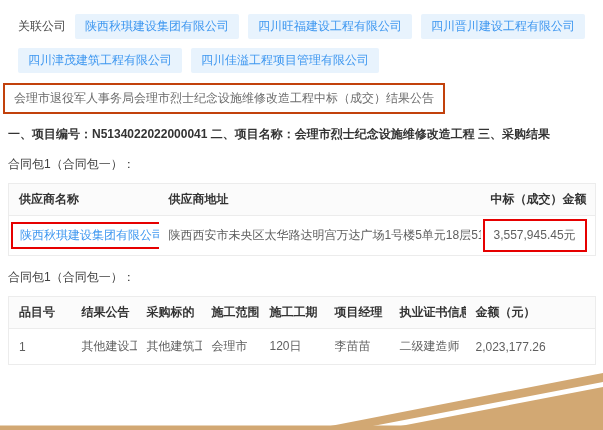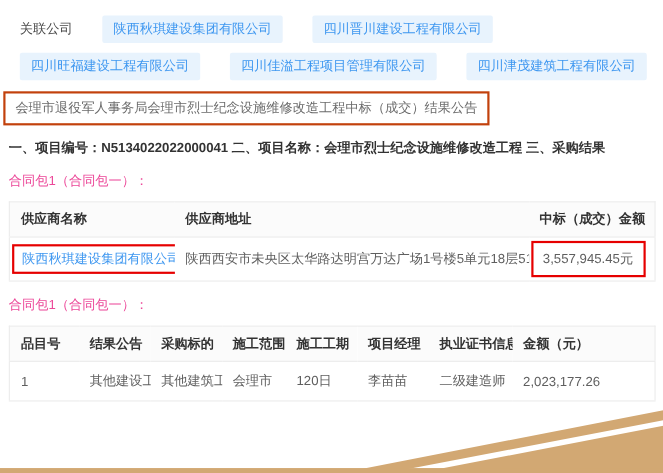--- a/index.html
+++ b/index.html
@@ -11,42 +11,42 @@
     overflow:hidden;
     font-family:"Liberation Sans","DejaVu Sans",sans-serif;
     font-size:12px;
     color:#333;
   }
   .content { padding:14px 8px 0 8px; position:relative; z-index:2; }
 
   
   .related-row {
     display:flex; flex-wrap:wrap; align-items:center;
-    gap:9px 27px;
+    gap:9px 9px;
     padding-left:10px;
   }
   .related-label { color:#4a4a4a; flex:0 0 auto; }
   .chip {
     background:#e8f3fd; color:#3e97f0;
     padding:4px 10px; border-radius:2px;
     cursor:pointer; white-space:nowrap;
   }
 
   
   .title-box {
     display:inline-block;
     border:2px solid #c2410c;
     padding:5px 9px;
     margin-top:10px;
     margin-left:-5px;
     color:#6b6b6b;
   }
 
   .meta-line { font-weight:bold; margin-top:12px; color:#333; }
-  .pkg-line  { margin-top:13px; color:#ec4899; }
+  .pkg-line  { margin-top:13px; color:#404040; }
   .sec-title { margin-top:13px; font-weight:bold; color:#333; }
   .cat-line  { margin-top:13px; color:#5a5a5a; }
   .link { color:#3e97f0; cursor:pointer; text-decoration:none; }
 
   table {
     border-collapse:collapse;
     width:587px;
     margin-top:10px;
     table-layout:fixed;
     background:#fff;
@@ -98,24 +98,24 @@
 </style>
 </head>
 <body>
 
 <div class="page">
   <div class="content">
 
     <div class="related-row">
       <span class="related-label">关联公司</span>
       <span class="chip">陕西秋琪建设集团有限公司</span>
+      <span class="chip">四川旺福建设工程有限公司</span>
       <span class="chip">四川晋川建设工程有限公司</span>
-      <span class="chip">四川旺福建设工程有限公司</span>
+      <span class="chip">四川津茂建筑工程有限公司</span>
       <span class="chip">四川佳溢工程项目管理有限公司</span>
-      <span class="chip">四川津茂建筑工程有限公司</span>
     </div>
 
     <div>
       <span class="title-box">会理市退役军人事务局会理市烈士纪念设施维修改造工程中标（成交）结果公告</span>
     </div>
 
     <div class="meta-line">一、项目编号：N5134022022000041 二、项目名称：会理市烈士纪念设施维修改造工程 三、采购结果</div>
 
     <div class="pkg-line">合同包1（合同包一）：</div>
 

